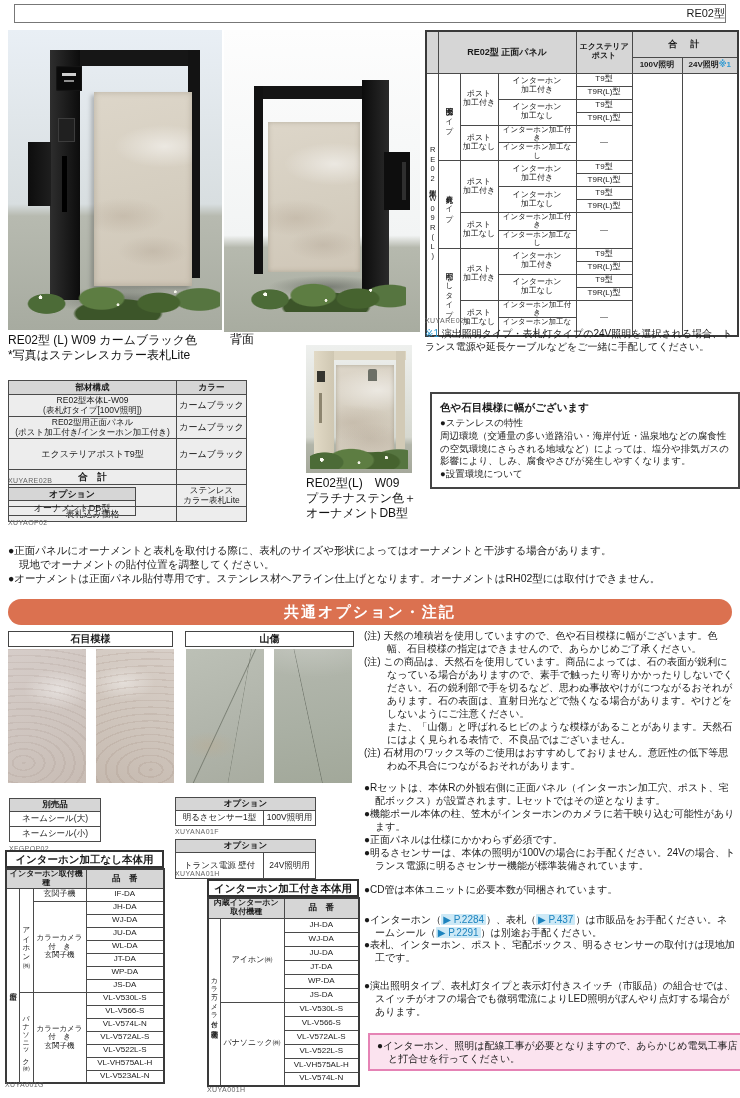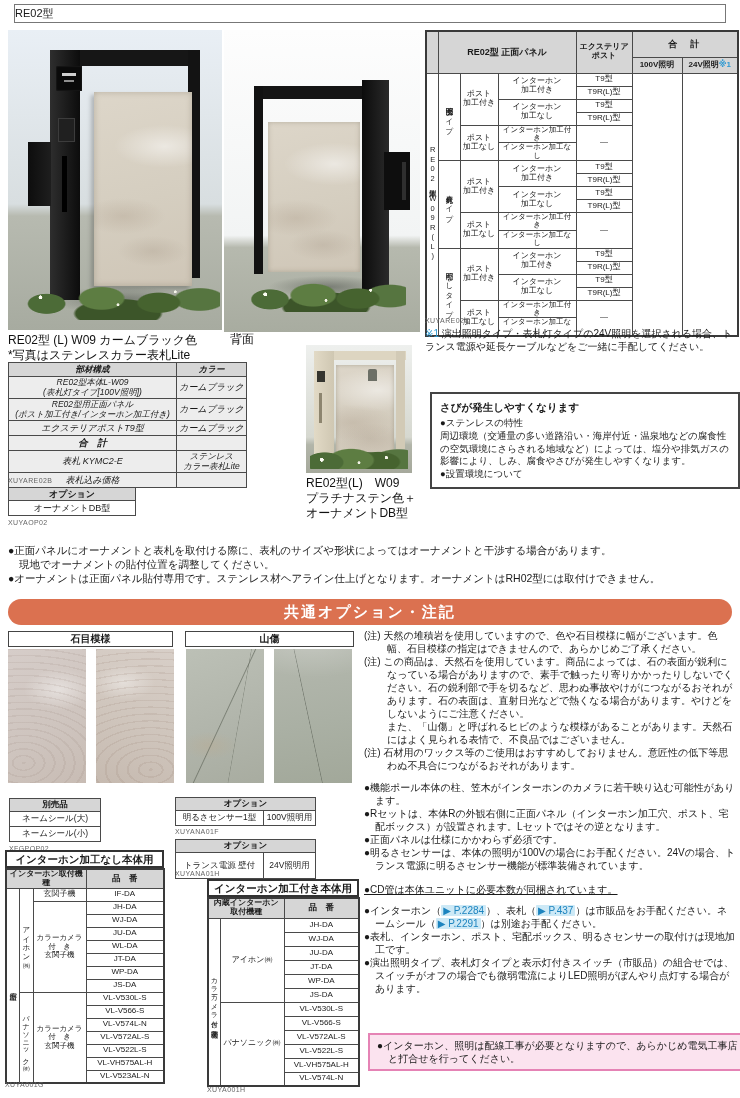--- a/index.html
+++ b/index.html
@@ -58,21 +58,21 @@
      linear-gradient(160deg,#bcc0b6,#b0b4aa 60%,#a8aca0);}
   .stoneD{background:
      radial-gradient(ellipse 120px 60px at 50% -10%,rgba(255,255,255,.25),transparent 70%),
      linear-gradient(78deg,transparent 44.8%,rgba(76,82,72,.5) 45.4%,transparent 46.2%),
      linear-gradient(170deg,#b4b8ae,#aab0a4 55%,#a2a89a);}
 </style>
 </head>
 <body>
 
 <div class="abs" style="left:14px;top:4px;width:710px;height:17px;border:1px solid #777;
-     text-align:left;line-height:17px;font-size:11px;"><span>RE02型</span></div>
+     text-align:right;line-height:17px;font-size:11px;"><span>RE02型</span></div>
 
 <div class="abs" style="left:8px;top:30px;width:214px;height:300px;overflow:hidden;
      background:linear-gradient(180deg,#e9eff5 0%,#d8dee0 58%,#b7bab0 62%,#a7aba0 100%);">
   <div class="abs shadow" style="left:18px;top:252px;width:190px;height:36px;"></div>
   <div class="abs" style="left:42px;top:20px;width:150px;height:16px;background:#161616;"></div>
   <div class="abs" style="left:42px;top:20px;width:30px;height:250px;background:linear-gradient(90deg,#2e2e2e,#0c0c0c);"></div>
   <div class="abs" style="left:180px;top:20px;width:12px;height:228px;background:#131313;"></div>
   <div class="abs marble" style="left:86px;top:62px;width:98px;height:194px;box-shadow:inset 0 0 6px rgba(110,100,80,.35), -3px 3px 4px rgba(30,30,30,.25);"></div>
   <div class="abs" style="left:48px;top:36px;width:26px;height:25px;background:#0a0a0a;
        box-shadow:inset 0 0 2px #333;"></div>
@@ -95,41 +95,41 @@
   <div class="abs" style="left:178px;top:132px;width:4px;height:38px;background:#2f2f2f;"></div>
   <div class="abs plants" style="left:22px;top:240px;width:160px;height:42px;"></div>
 </div>
 <div class="abs cap" style="left:230px;top:332px;">背面</div>
 
 <div class="abs cap" style="left:8px;top:333px;width:280px;">
   <div>RE02型 (L) W09 カームブラック色</div>
   <div>*写真はステンレスカラー表札Lite</div>
 </div>
 
-<table class="grid abs" style="left:8px;top:362px;width:238px;font-size:8.5px;font-style:italic;">
+<table class="grid abs" style="left:8px;top:380px;width:238px;font-size:8.5px;">
   <colgroup>
       <col style="width:168px">
       <col style="width:70px">
     </colgroup>
   <tbody>
       <tr style="height:14px">
         <td class="hd">部材構成</td>
       <td class="hd">カラー</td>
       </tr>
   <tr style="height:22px">
         <td class="row-grey">RE02型本体L-W09
 (表札灯タイプ[100V照明])</td>
         <td class="row-grey" style="font-size:9px">カームブラック</td>
       </tr>
   <tr style="height:22px">
         <td class="row-grey">RE02型用正面パネル
 (ポスト加工付き/インターホン加工付き)</td>
         <td class="row-grey" style="font-size:9px">カームブラック</td>
       </tr>
-  <tr style="height:15px">
+  <tr style="height:31px">
         <td class="row-grey" style="font-size:9px">エクステリアポストT9型</td>
         <td class="row-grey" style="font-size:9px">カームブラック</td>
       </tr>
   <tr style="height:15px">
         <td class="row-grey" style="font-size:9.5px;font-weight:bold">合　計</td>
         <td class="row-grey"></td>
       </tr>
   <tr style="height:22px">
         <td class="row-grey" style="font-size:9px">表札 KYMC2-E</td>
         <td class="row-grey">ステンレス
@@ -286,21 +286,21 @@
 </tbody>
   </table>
 <div class="abs code" style="left:425px;top:317px;">XUYARE02C</div>
 
 <div class="abs" style="left:425px;top:327px;width:312px;font-size:10px;line-height:1.32;">
   <span class="blue">※1</span>
   <span>演出照明タイプ・表札灯タイプの24V照明を選択される場合、トランス電源や延長ケーブルなどをご一緒に手配してください。</span>
 </div>
 
 <div class="abs ornbox" style="left:430px;top:392px;width:290px;">
-  <div style="font-weight:bold;font-size:10.5px;margin-bottom:3px;">さびが発生しやすくなります</div>
+  <div style="font-weight:bold;font-size:10.5px;margin-bottom:3px;">色や石目模様に幅がございます</div>
   <div>●ステンレスの特性</div>
   <div>周辺環境（交通量の多い道路沿い・海岸付近・温泉地などの腐食性の空気環境にさらされる地域など）によっては、塩分や排気ガスの影響により、しみ、腐食やさびが発生しやすくなります。</div>
   <div>●設置環境について</div>
 </div>
 
 <div class="abs" style="left:8px;top:544px;width:724px;font-size:10.5px;">
   <p class="hang11 pre" style="margin-bottom:1px;">●正面パネルにオーナメントと表札を取付ける際に、表札のサイズや形状によってはオーナメントと干渉する場合があります。
 現地でオーナメントの貼付位置を調整してください。</p>
   <p class="hang11">●オーナメントは正面パネル貼付専用です。ステンレス材ヘアライン仕上げとなります。オーナメントはRH02型には取付けできません。</p>
 </div>
@@ -488,25 +488,25 @@
       </tr>
 </tbody>
   </table>
 <div class="abs code" style="left:207px;top:1086px;">XUYA001H</div>
 
 <div class="abs notecol" style="left:364px;top:629px;width:372px;">
   <p class="hang22 pre" style="margin-bottom:0;">(注) 天然の堆積岩を使用していますので、色や石目模様に幅がございます。色幅、石目模様の指定はできませんので、あらかじめご了承ください。</p>
   <p class="hang22 pre" style="margin-bottom:0;">(注) この商品は、天然石を使用しています。商品によっては、石の表面が鋭利になっている場合がありますので、素手で触ったり寄りかかったりしないでください。石の鋭利部で手を切るなど、思わぬ事故やけがにつながるおそれがあります。石の表面は、直射日光などで熱くなる場合があります。やけどをしないようにご注意ください。
 また、「山傷」と呼ばれるヒビのような模様があることがあります。天然石にはよく見られる表情で、不良品ではございません。</p>
   <p class="hang22 pre" style="margin-bottom:9px;">(注) 石材用のワックス等のご使用はおすすめしておりません。意匠性の低下等思わぬ不具合につながるおそれがあります。</p>
+  <p class="hang11" style="margin-bottom:0;">●Rセットは、本体Rの外観右側に正面パネル（インターホン加工穴、ポスト、宅配ボックス）が設置されます。Lセットではその逆となります。</p>
   <p class="hang11" style="margin-bottom:0;">●機能ポール本体の柱、笠木がインターホンのカメラに若干映り込む可能性があります。</p>
-  <p class="hang11" style="margin-bottom:0;">●Rセットは、本体Rの外観右側に正面パネル（インターホン加工穴、ポスト、宅配ボックス）が設置されます。Lセットではその逆となります。</p>
   <p class="hang11" style="margin-bottom:0;">●正面パネルは仕様にかかわらず必須です。</p>
   <p class="hang11" style="margin-bottom:11px;">●明るさセンサーは、本体の照明が100Vの場合にお手配ください。24Vの場合、トランス電源に明るさセンサー機能が標準装備されています。</p>
-  <p class="hang11" style="margin-bottom:8px;text-decoration:underline;">●CD管は本体ユニットに必要本数が同梱されています。</p>
+  <p class="hang11" style="margin-bottom:17px;">●CD管は本体ユニットに必要本数が同梱されています。</p>
   <p class="hang11" style="margin-bottom:0;">
     <span>●インターホン（</span><span class="plink">▶ P.2284</span><span>）、表札（</span><span class="plink">▶ P.437</span><span>）は市販品をお手配ください。ネームシール（</span><span class="plink">▶ P.2291</span><span>）は別途お手配ください。</span>
   </p>
-  <p class="hang11" style="margin-bottom:0;">●表札、インターホン、ポスト、宅配ボックス、明るさセンサーの取付けは現地加工です。</p>
+  <p class="hang11" style="margin-bottom:14px;font-family:Liberation Mono, monospace;">●表札、インターホン、ポスト、宅配ボックス、明るさセンサーの取付けは現地加工です。</p>
   <p class="hang11" style="margin-bottom:0;">●演出照明タイプ、表札灯タイプと表示灯付きスイッチ（市販品）の組合せでは、スイッチがオフの場合でも微弱電流によりLED照明がぼんやり点灯する場合があります。</p>
 </div>
 
 <div class="abs pinkbox hang11" style="left:368px;top:1033px;width:352px;padding-left:18px;text-indent:-11px;">●インターホン、照明は配線工事が必要となりますので、あらかじめ電気工事店と打合せを行ってください。</div>
 
 </body></html>

